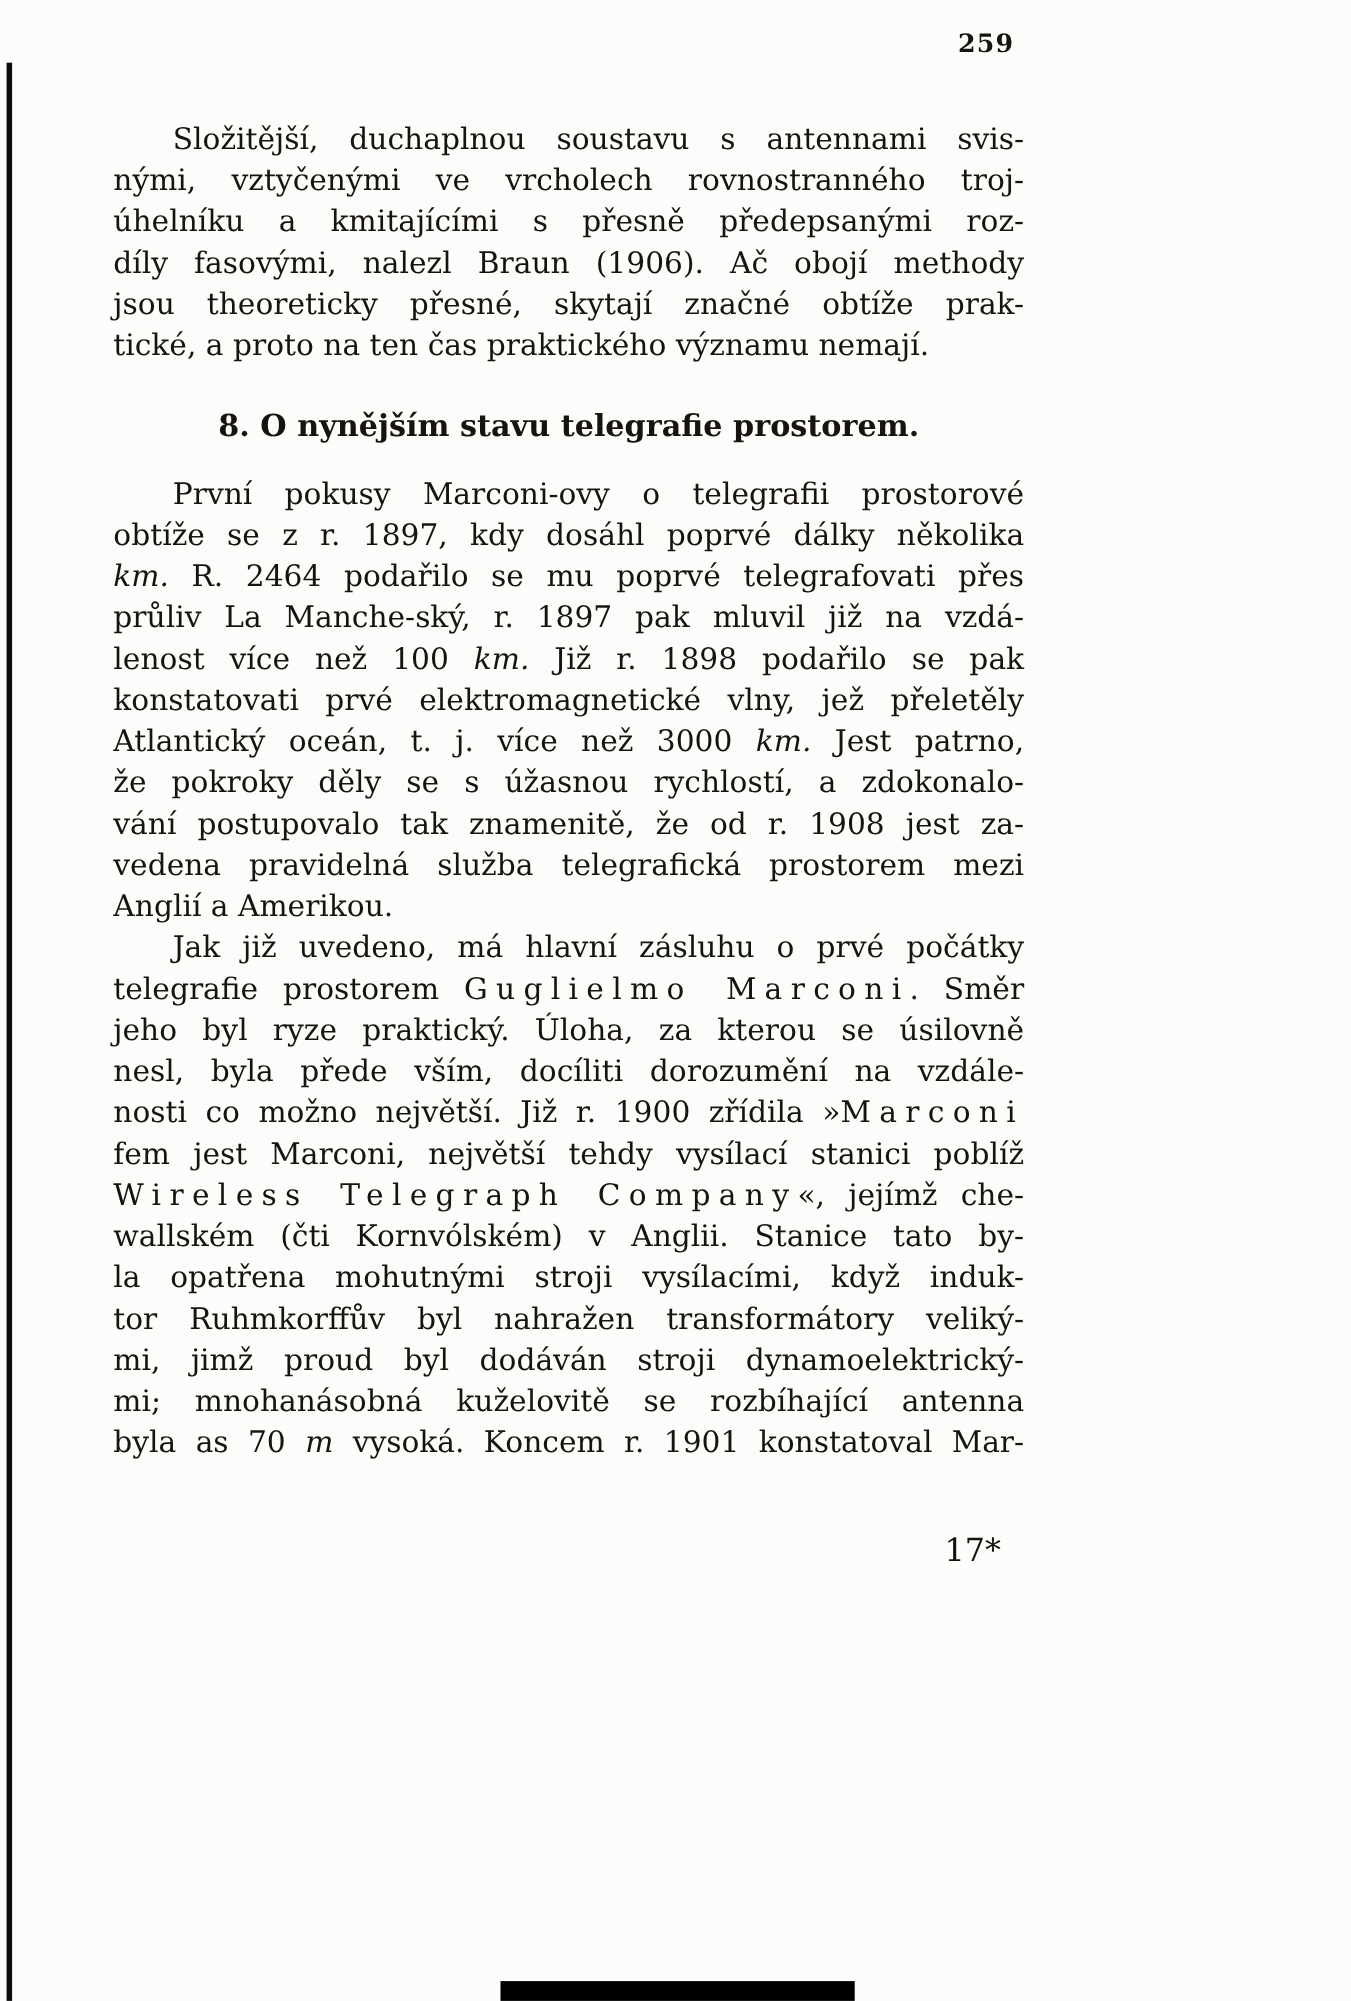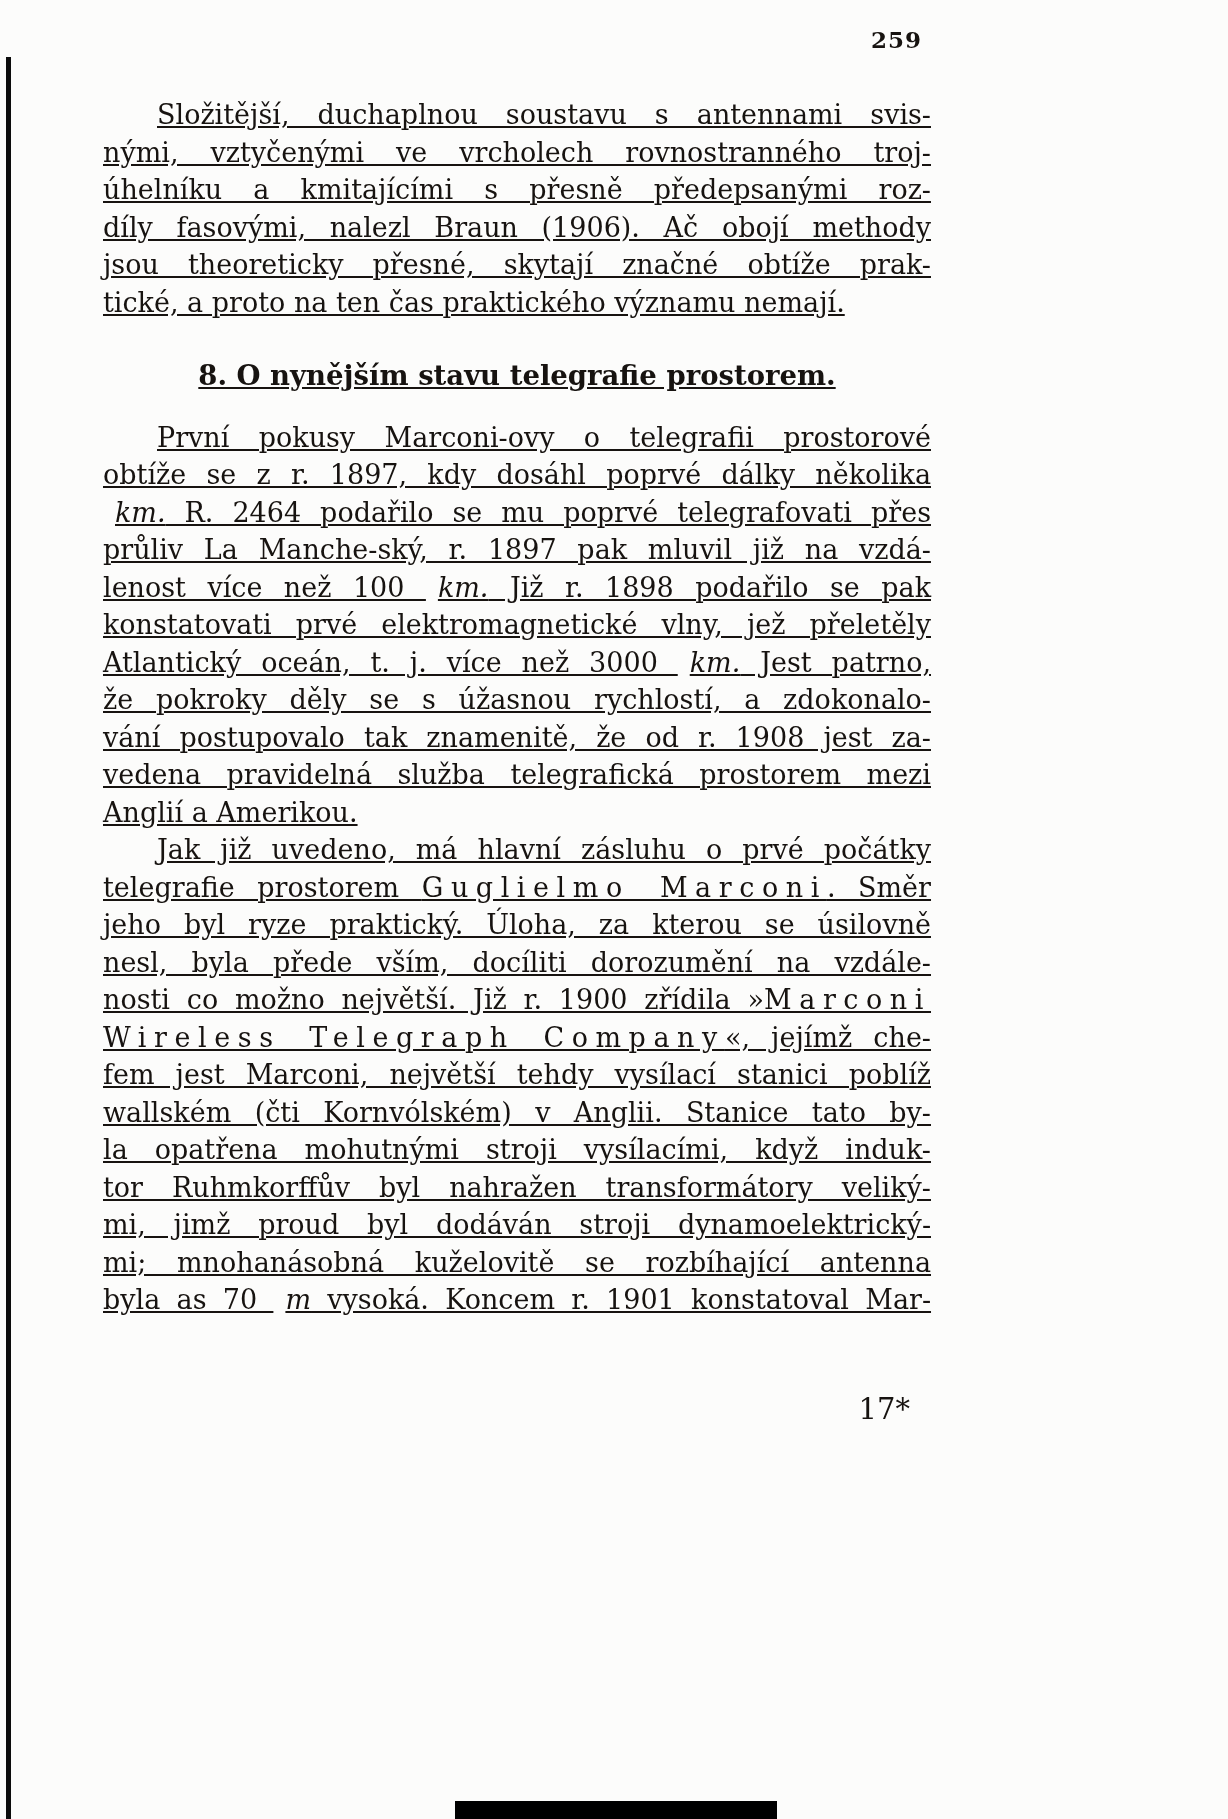--- a/index.html
+++ b/index.html
@@ -17,38 +17,37 @@
     position: absolute;
     top: 26px;
     right: 306px;
     font-size: 23px;
     font-weight: bold;
     letter-spacing: 1px;
   }
 
   .text-body {
     position: absolute;
-    top: 96px;
+    top: 108px;
     left: 103px;
     width: 828px;
     font-size: 27px;
     line-height: 37.5px;
-    text-decoration: underline;
   }
 
   .paragraph { margin: 0; }
   .paragraph .line:first-child { text-indent: 54px; }
 
   .line {
     text-align: justify;
     text-align-last: justify;
   }
   .line.flush { text-align-last: left; }
 
-  .it { font-style: italic; margin-left: 12px; }
+  .it { font-style: italic; }
   .sp { letter-spacing: 0.28em; }
 
   .heading {
     font-weight: bold;
     text-align: center;
     margin: 36px 0 24px 0;
     font-size: 27.5px;
   }
 
   .footer-mark {
@@ -108,22 +107,22 @@
         <div class="line"><span class="">vání postupovalo tak znamenitě, že od r. 1908 jest za-</span></div>
         <div class="line"><span class="">vedena pravidelná služba telegrafická prostorem mezi</span></div>
         <div class="line flush"><span class="">Anglií a Amerikou.</span></div>
       </div>
       <div class="paragraph">
         <div class="line"><span class="">Jak již uvedeno, má hlavní zásluhu o prvé počátky</span></div>
         <div class="line"><span class="">telegrafie prostorem </span><span class="sp">Guglielmo Marconi</span><span class="">. Směr</span></div>
         <div class="line"><span class="">jeho byl ryze praktický. Úloha, za kterou se úsilovně</span></div>
         <div class="line"><span class="">nesl, byla přede vším, docíliti dorozumění na vzdále-</span></div>
         <div class="line"><span class="">nosti co možno největší. Již r. 1900 zřídila »</span><span class="sp">Marconi</span></div>
+        <div class="line"><span class="">fem jest Marconi, největší tehdy vysílací stanici poblíž</span></div>
         <div class="line"><span class="sp">Wireless Telegraph Company</span><span class="">«, jejímž che-</span></div>
-        <div class="line"><span class="">fem jest Marconi, největší tehdy vysílací stanici poblíž</span></div>
         <div class="line"><span class="">wallském (čti Kornvólském) v Anglii. Stanice tato by-</span></div>
         <div class="line"><span class="">la opatřena mohutnými stroji vysílacími, když induk-</span></div>
         <div class="line"><span class="">tor Ruhmkorffův byl nahražen transformátory veliký-</span></div>
         <div class="line"><span class="">mi, jimž proud byl dodáván stroji dynamoelektrický-</span></div>
         <div class="line"><span class="">mi; mnohanásobná kuželovitě se rozbíhající antenna</span></div>
         <div class="line"><span class="">byla as 70 </span><span class="it">m</span><span class=""> vysoká. Koncem r. 1901 konstatoval Mar-</span></div>
       </div>
     </div>
 
   <div class="footer-mark">17*</div>

